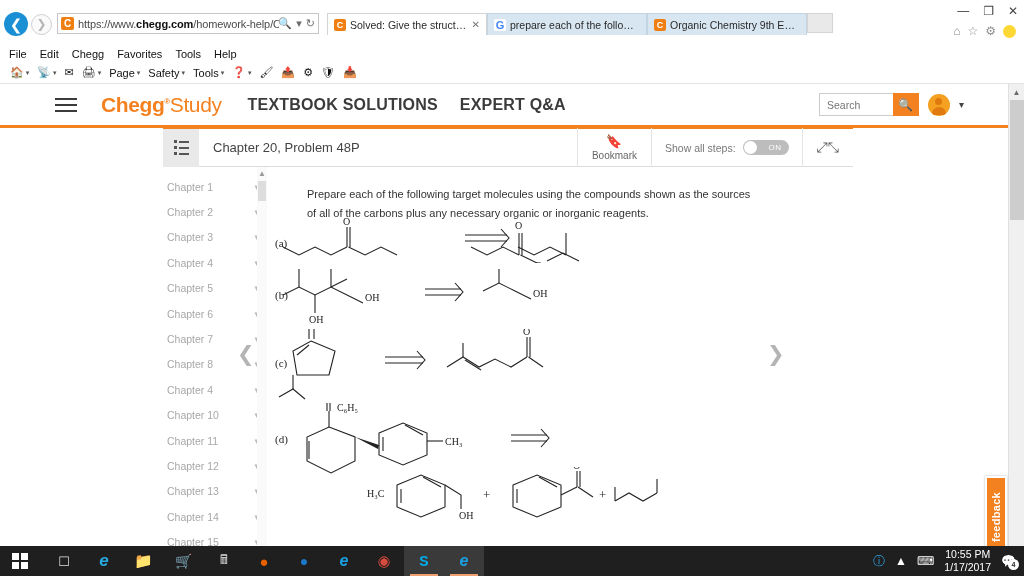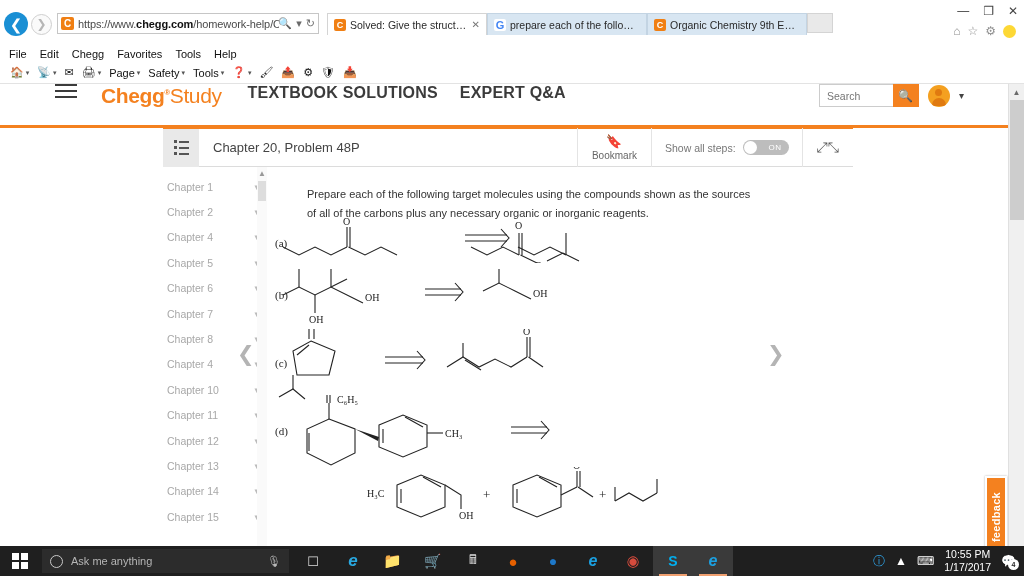--- a/index.html
+++ b/index.html
@@ -84,21 +84,21 @@
     border-bottom:1px solid #e3e3e3;
   }
   .cmd-item { display:flex; align-items:center; gap:2px; padding:0 3px; }
   .caret { font-size:7px; color:#555; }
 
   
   .viewport { position:relative; width:1024px; height:480px; background:#fff; overflow:hidden; }
 
   
   .chegg-header {
-    height:44px; display:flex; align-items:flex-start; padding:0 0 0 55px;
+    height:44px; display:flex; align-items:center; padding:0 0 0 55px;
     border-bottom:3px solid #f4811f; background:#fff;
   }
   .hamburger { width:22px; display:flex; flex-direction:column; gap:4px; margin-right:24px; }
   .hamburger i { display:block; height:2px; background:#3b3b3b; }
   .logo { font-size:21px; font-weight:bold; color:#f4811f; letter-spacing:-0.4px; }
   .logo .reg { font-size:8px; vertical-align:super; }
   .logo .study { font-weight:normal; }
   .nav-links { display:flex; gap:22px; margin-left:26px; }
   .nav-links a { font-size:16px; font-weight:bold; color:#3b3b3b;
                  text-decoration:none; letter-spacing:0.2px; }
@@ -359,20 +359,24 @@
     <div class="chapter-list">
       <div class="chapter-item">
           <span>Chapter 1</span>
           <span class="chev">▾</span>
         </div>
       <div class="chapter-item">
           <span>Chapter 2</span>
           <span class="chev">▾</span>
         </div>
       <div class="chapter-item">
+          <span>Chapter 3</span>
+          <span class="chev">▾</span>
+        </div>
+      <div class="chapter-item">
           <span>Chapter 4</span>
           <span class="chev">▾</span>
         </div>
       <div class="chapter-item">
           <span>Chapter 5</span>
           <span class="chev">▾</span>
         </div>
       <div class="chapter-item">
           <span>Chapter 6</span>
           <span class="chev">▾</span>
@@ -491,21 +495,21 @@
             <line x1="190" y1="31" x2="206" y2="41"></line>
             <line x1="252" y1="28" x2="252" y2="8"></line>
             <line x1="255" y1="28" x2="255" y2="8"></line>
             <polyline points="253.5,28 268,38"></polyline>
           </g>
           <text x="248" y="6" font-family="Liberation Serif, serif" font-size="10" fill="#222">O</text>
         </svg>
         <span class="lbl" style="position:absolute; left:0; top:28px;">(c)</span>
       </div>
 
-      <div class="struct" style="left:8px; top:228px;">
+      <div class="struct" style="left:8px; top:236px;">
         <svg width="330" height="80" viewBox="0 0 330 80">
           <g stroke="#222" stroke-width="1.1" fill="none">
             <polygon points="54,24 80,34 80,58 56,70 32,58 32,34"></polygon>
             <line x1="34" y1="38" x2="34" y2="56"></line>
             <line x1="54" y1="24" x2="54" y2="8"></line>
             <line x1="52" y1="8" x2="52" y2="-4"></line>
             <line x1="55" y1="8" x2="55" y2="-4"></line>
             <polygon points="80,34 104,42 103,46" fill="#222" stroke="none"></polygon>
             <polygon points="104,30 128,20 152,30 152,52 128,62 104,52"></polygon>
             <line x1="108" y1="34" x2="108" y2="48"></line>
@@ -566,25 +570,20 @@
 
 <div class="taskbar">
   <div class="start">
     <div class="winlogo">
         <i></i>
         <i></i>
         <i></i>
         <i></i>
       </div>
   </div>
-  <div class="cortana">
-    <div class="cortana-circle"></div>
-    <span class="cortana-txt">Ask me anything</span>
-    <span class="mic">🎙</span>
-  </div>
   <div class="tb-icons">
     <div class="tb-btn">
         <span style="color:#ddd;font-size:13px;">☐</span>
       </div>
     <div class="tb-btn">
         <span style="color:#29a8e0;font-size:17px;font-weight:bold;font-style:italic;">e</span>
       </div>
     <div class="tb-btn">
         <span style="color:#f2c14e;font-size:15px;">📁</span>
       </div>

